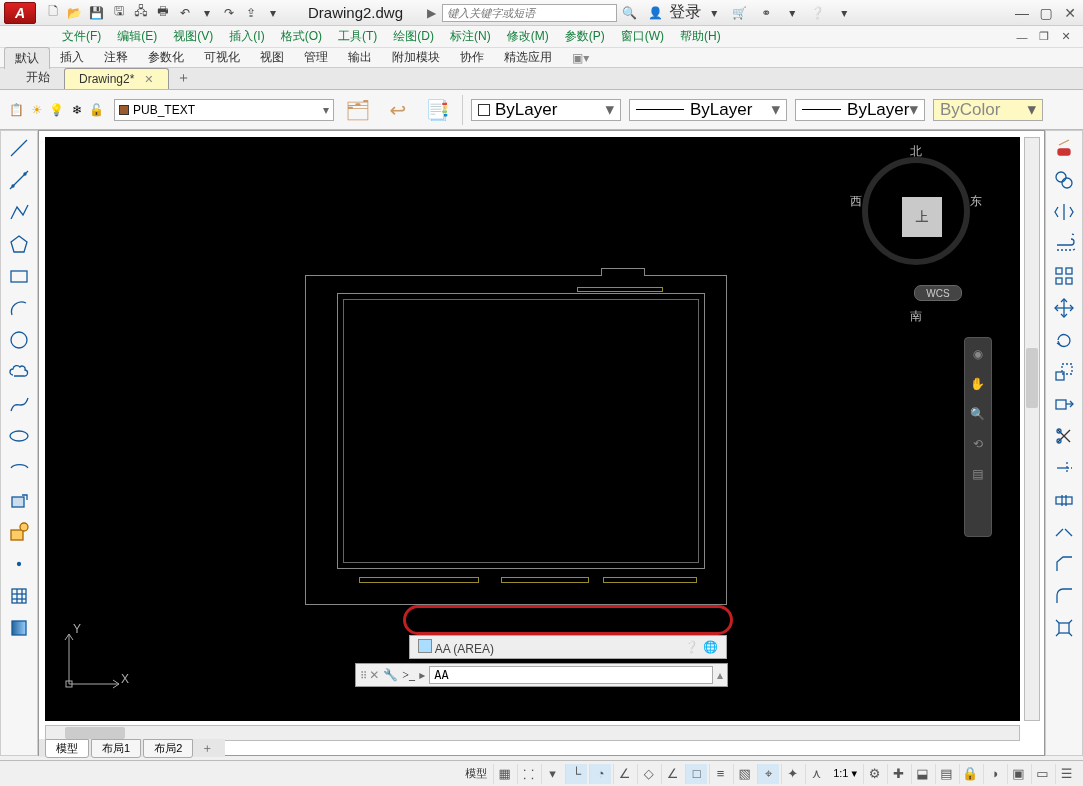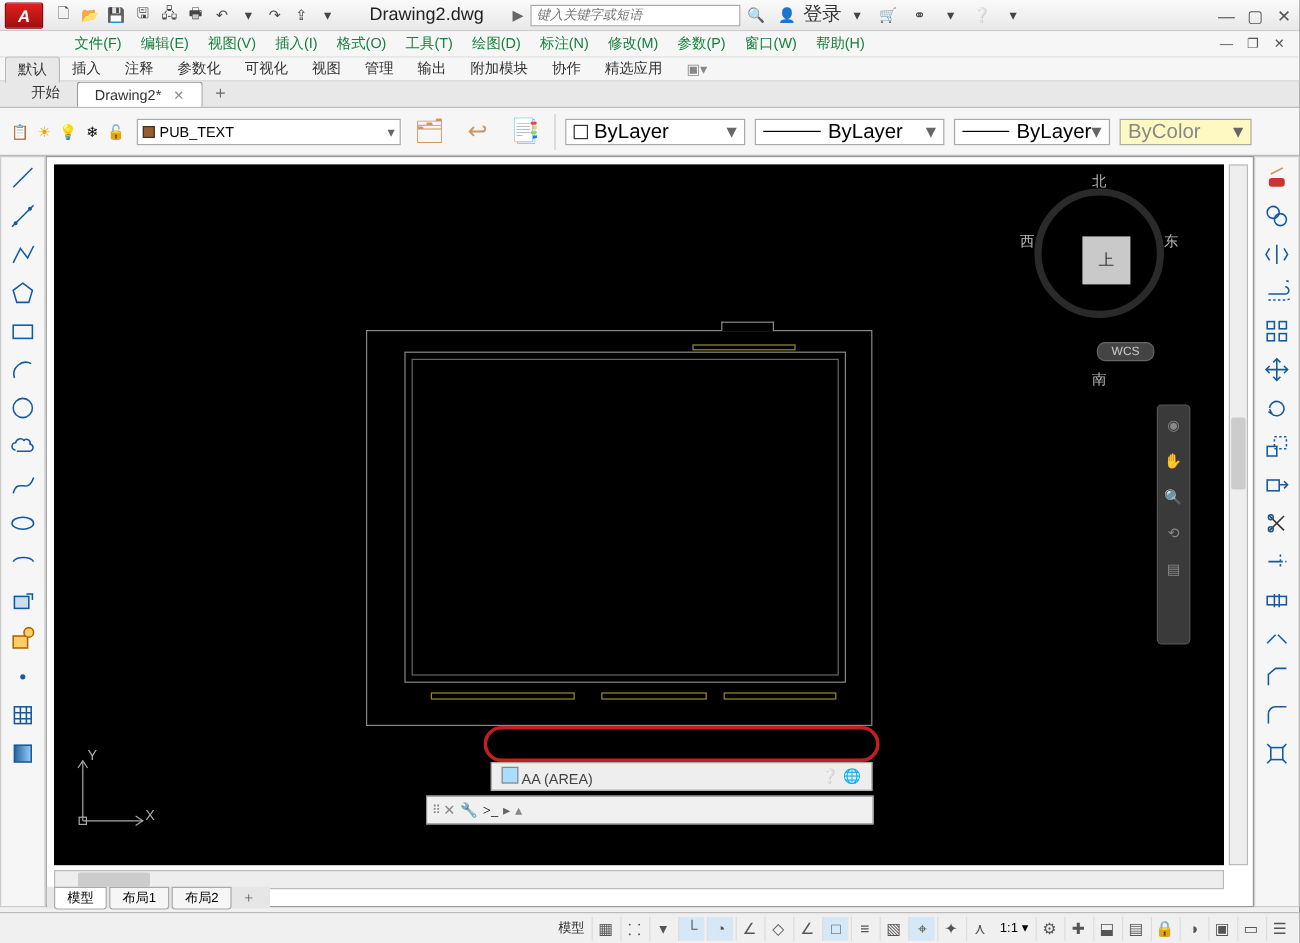--- a/index.html
+++ b/index.html
@@ -23,21 +23,21 @@
 .menubar-rhs { margin-left: auto; display:flex; gap:4px; padding-right:8px;}
 
 
 .ribbon-tabs { height: 20px; display: flex; align-items: center; background: #f6f6f6; padding-left: 4px; border-bottom: 1px solid #ccc; }
 .rtab { padding: 2px 10px; font-size: 12px; color: #333; cursor: pointer; }
 .rtab.active { background: #e8e8e8; border: 1px solid #bbb; border-bottom: none; border-radius: 3px 3px 0 0; }
 
 
 .file-tabs { height: 22px; display: flex; align-items: flex-end; background: #e8e8e8; padding-left: 12px; border-bottom: 1px solid #bbb; }
 .ftab { padding: 3px 14px; font-size: 12px; color: #333; cursor: pointer; position: relative; }
-.ftab.active { background: #ffffff; border: 1px solid #999; border-bottom: none; border-radius: 3px 3px 0 0; }
+.ftab.active { background: #fef9c3; border: 1px solid #999; border-bottom: none; border-radius: 3px 3px 0 0; }
 .ftab .close { margin-left: 10px; color: #888; font-size: 11px; }
 .ftab-add { padding: 2px 8px; color: #666; cursor: pointer; font-size: 14px; }
 
 
 .propbar { height: 40px; display: flex; align-items: center; background: #f6f6f6; border-bottom: 1px solid #bbb; padding: 4px 8px; gap: 8px; }
 .prop-icons { display: flex; gap: 2px; align-items: center; }
 .prop-icon { width: 18px; height: 18px; display: flex; align-items: center; justify-content: center; cursor: pointer; }
 .layer-dd { width: 220px; height: 22px; border: 1px solid #aaa; background: #fff; display: flex; align-items: center; padding: 0 4px; font-size: 12px; cursor: pointer; }
 .layer-dd .sw { width: 10px; height: 10px; background: #9b5c2d; border: 1px solid #333; margin-right: 4px; }
 .layer-dd .dd-arrow { margin-left: auto; color: #666; }
@@ -391,20 +391,21 @@
             </span>
         </div>
       </div>
 
       <div class="cmdline-bar">
         <span class="handle">⠿</span>
         <span style="color:#888;">✕</span>
         <span style="color:#888;">🔧</span>
         <span style="font-family:Consolas;">&gt;_</span>
         <span style="color:#666;">▸</span>
+        <input value="AA" style="">
         <span style="color:#888;">▴</span>
       </div>
     </div>
 
     <div class="vscroll">
         <div class="thumb"></div>
       </div>
     <div class="hscroll">
         <div class="thumb"></div>
       </div>

